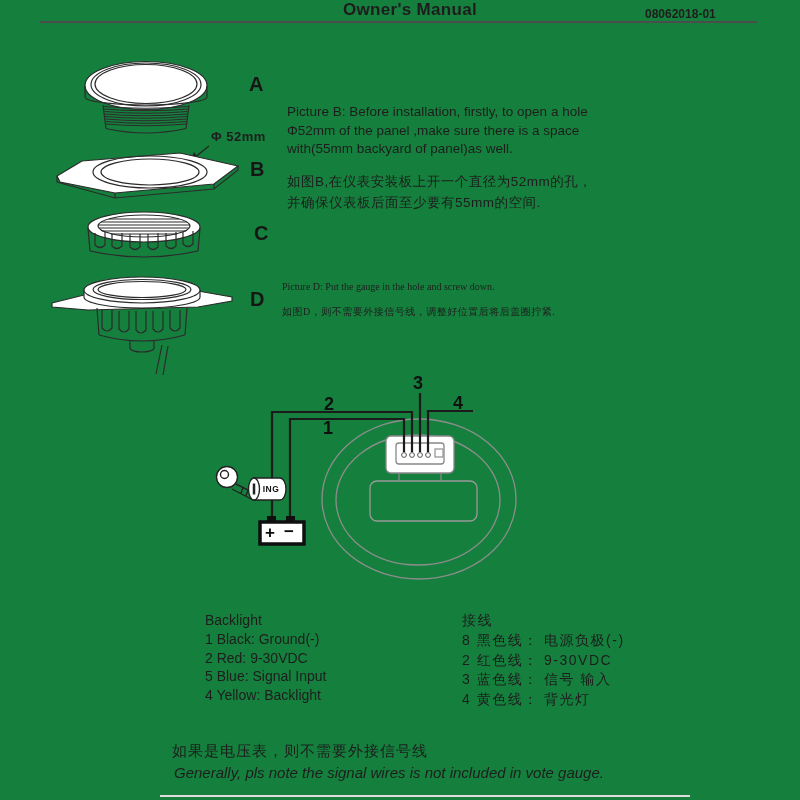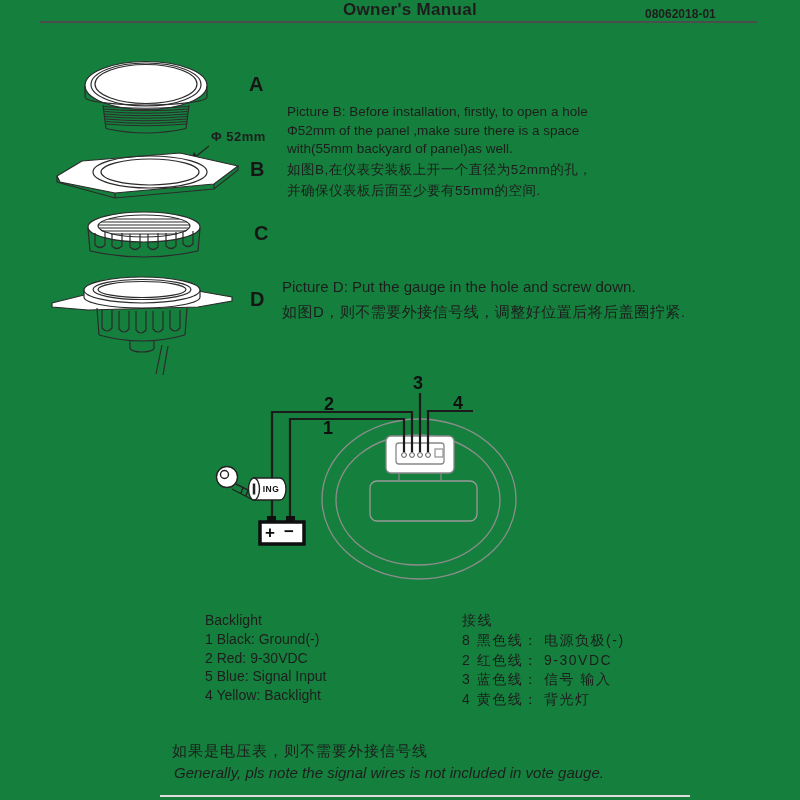--- a/index.html
+++ b/index.html
@@ -12,22 +12,22 @@
   .abs { position:absolute; }
   #svgart { position:absolute; left:0; top:0; width:800px; height:800px; }
   .title { left:20px; top:0px; width:780px; text-align:center; font-size:17px; font-weight:bold; letter-spacing:.3px; }
   .docnum { left:645px; top:7px; font-size:12px; font-weight:bold; }
   .hrule { left:40px; top:21px; width:717px; height:2px; background:#4c4c4c; }
   .partlabel { font-size:20px; font-weight:bold; color:#161616; }
   .pl-a { left:249px; top:73px; } .pl-b { left:250px; top:158px; }
   .pl-c { left:254px; top:222px; } .pl-d { left:250px; top:288px; }
   .holedim { left:211px; top:129px; font-size:13px; font-weight:bold; letter-spacing:.5px; }
   .picb { left:287px; top:103px; font-size:13.5px; line-height:18.5px; }
-  .picb .zh { margin-top:0; font-size:13.5px; line-height:21px; letter-spacing:.5px; }
-  .picd { left:282px; top:277px; font-size:15px; line-height:19px; }
+  .picb .zh { margin-top:12px; font-size:13.5px; line-height:21px; letter-spacing:.5px; }
+  .picd { left:282px; top:277px; font-size:10px; line-height:19px;font-family:Liberation Serif, serif; }
   .picd .zh { margin-top:6px; letter-spacing:.5px; }
   .wirenum { font-size:18px; font-weight:600; color:#101010; }
   .wn-1 { left:323px; top:418px; } .wn-2 { left:324px; top:394px; }
   .wn-3 { left:413px; top:373px; } .wn-4 { left:453px; top:393px; }
   .ing { left:258px; top:484px; width:26px; text-align:center; font-size:8.5px; font-weight:bold; letter-spacing:.4px; color:#111; }
   .batsign { font-size:17px; font-weight:bold; color:#0c0c0c; }
   .bat-plus { left:265px; top:523px; } .bat-minus { left:284px; top:522px; }
   .conn { font-size:14px; line-height:18.8px; }
   .conn-en { left:205px; top:611px; }
   .conn-zh { left:462px; top:611px; line-height:19.8px; letter-spacing:1.5px; }

